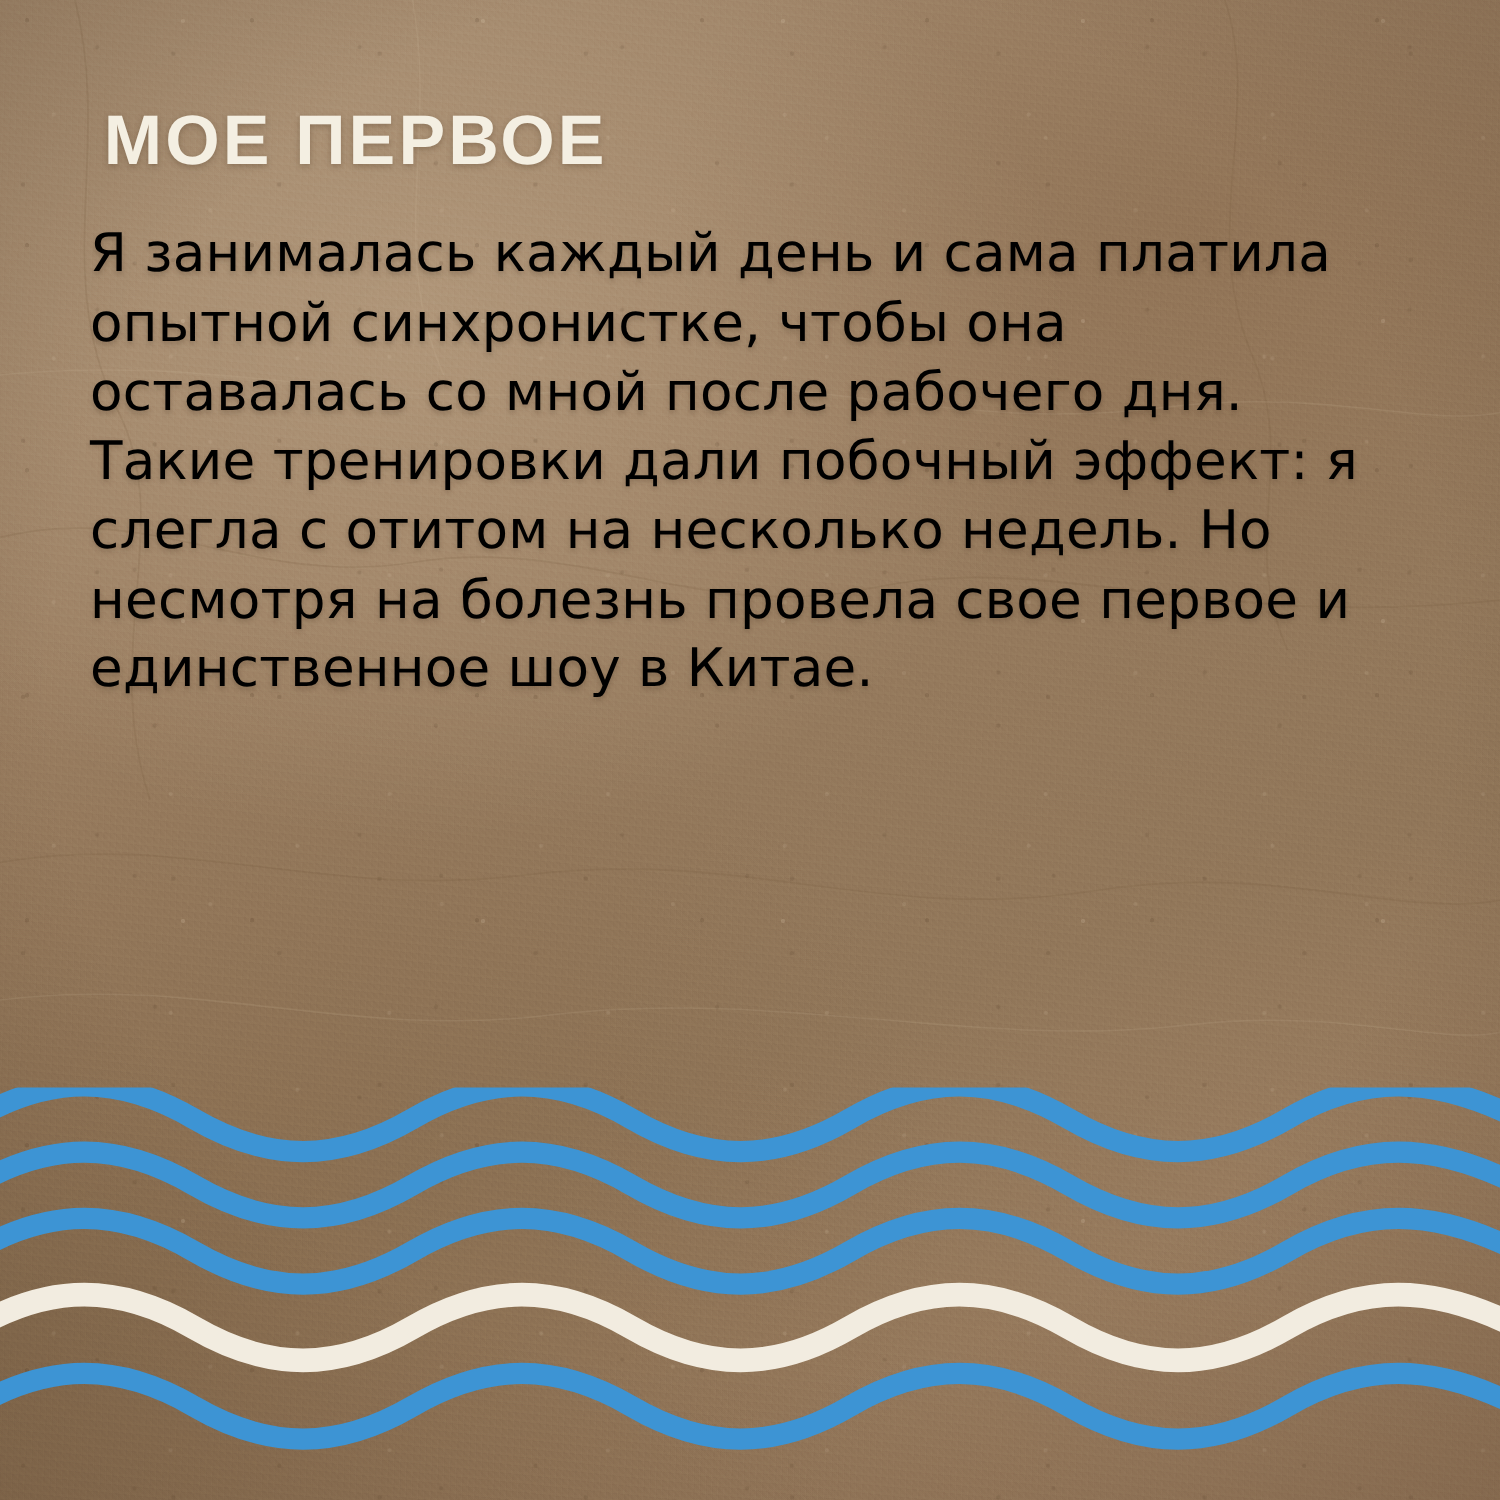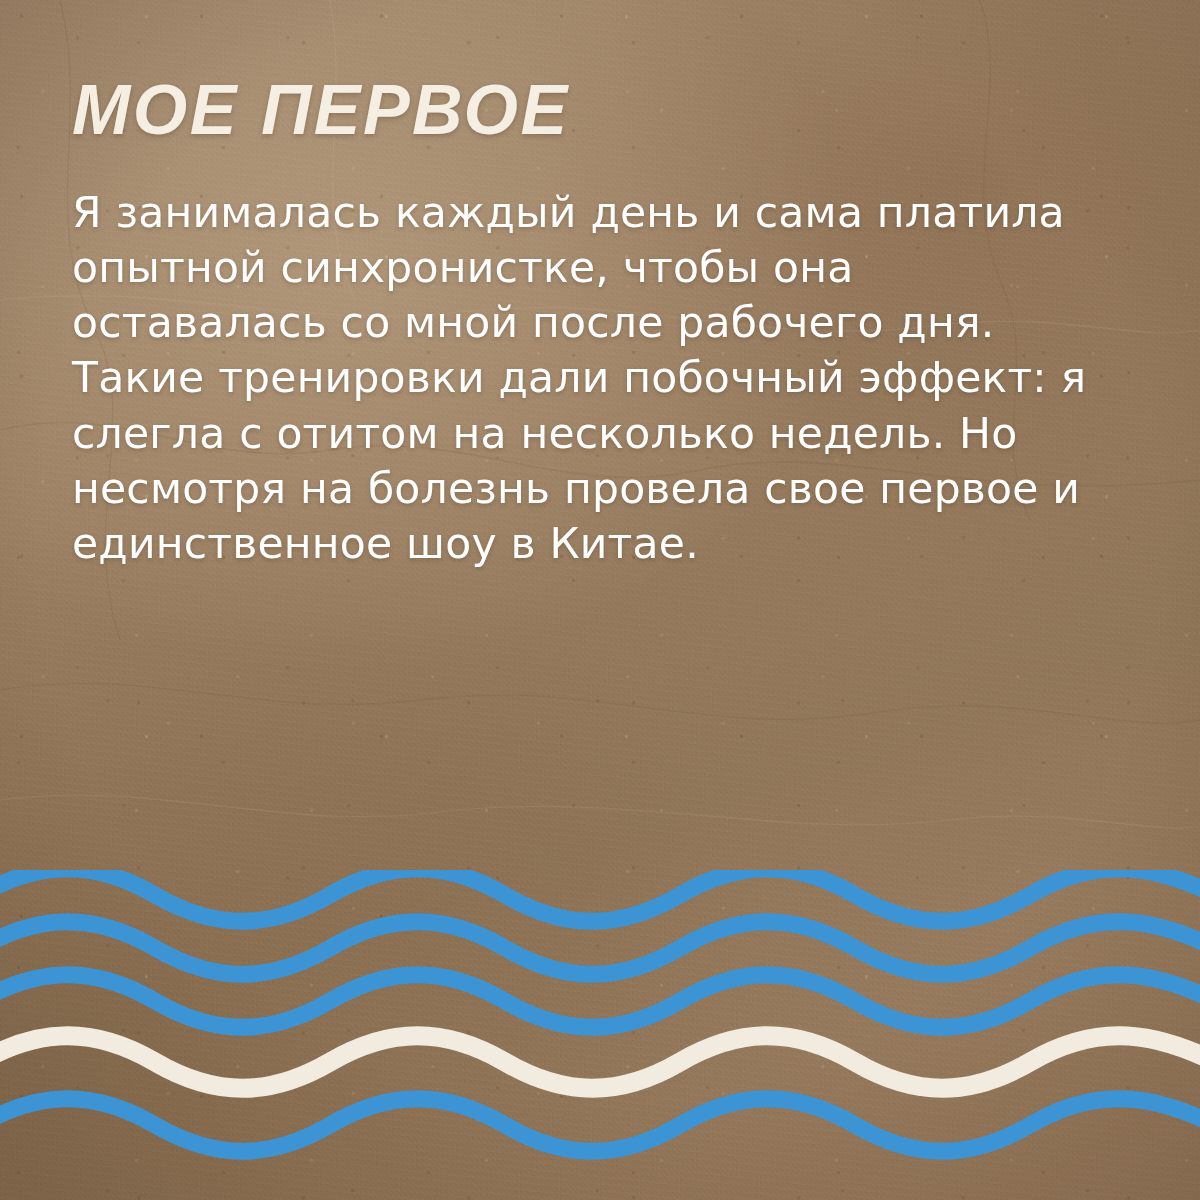--- a/index.html
+++ b/index.html
@@ -70,36 +70,35 @@
   }
 
   .content {
     position: absolute;
     left: 72px;
     top: 62px;
     right: 60px;
   }
 
   .headline {
-    margin: 0;
+    margin: 11px;
     color: #f4efe2;
     font-family: "Liberation Sans", sans-serif;
     font-weight: 700;
-    font-size: 70px;
+    font-size: 56px;
     line-height: 1.38;
     letter-spacing: 2.5px;
     text-transform: uppercase;
     text-shadow: 0 2px 5px rgba(60,40,22,0.28);
-    font-style: italic;
   }
   .headline .ln { display: block; }
 
   .body-text {
     margin: 26px 0 0 0;
-    color: #ffffff;
+    color: #000000;
     font-family: "DejaVu Sans", sans-serif;
     font-weight: 400;
     font-size: 42.5px;
     line-height: 1.3;
     letter-spacing: 0.2px;
     max-width: 1040px;
     text-shadow: 0 2px 4px rgba(60,40,22,0.25);
   }
 
   .waves {

